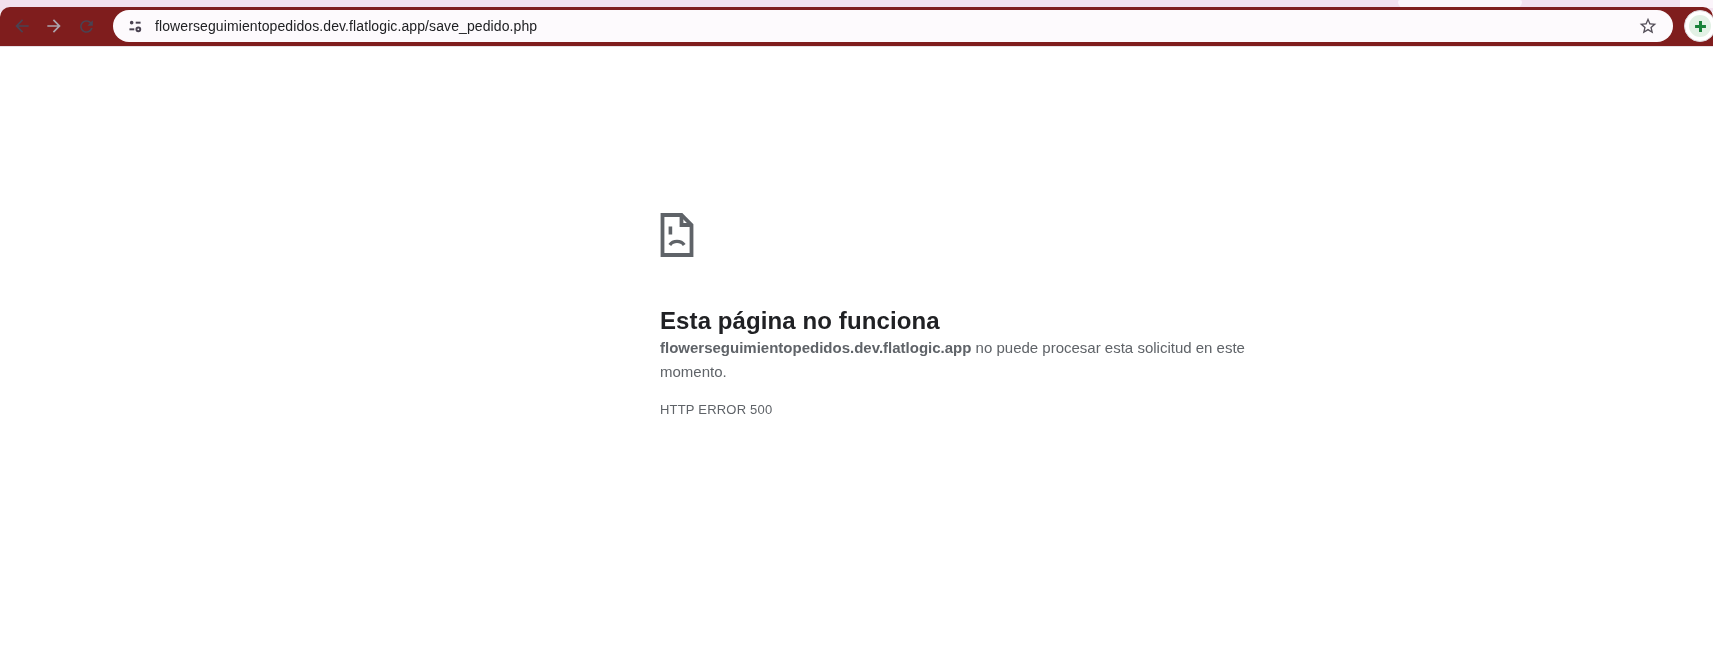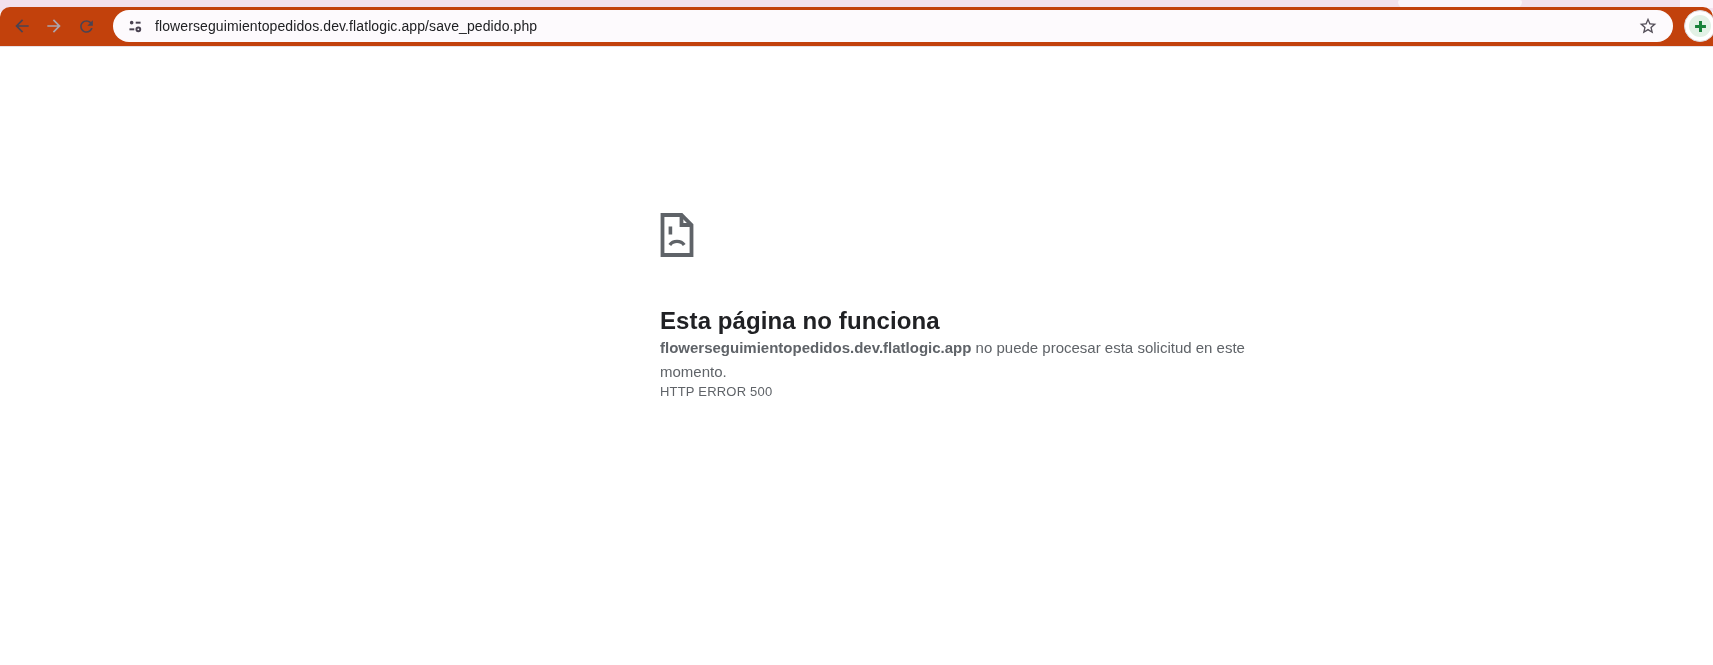--- a/index.html
+++ b/index.html
@@ -21,21 +21,21 @@
     border-radius: 2px 2px 6px 6px;
   }
   .strip-right-patch {
     position: absolute; top: 0; left: 1680px; width: 33px; height: 8px;
     background: #fbf4fa;
   }
 
   
   .toolbar {
     position: absolute; top: 7px; left: 0; width: 1713px; height: 39px;
-    background: #c2410c;
+    background: #7f1d1d;
     border-radius: 10px 10px 0 0;
   }
   .toolbar-divider {
     position: absolute; top: 46px; left: 0; width: 1713px; height: 1px;
     background: #e7e1e6;
   }
   .nav-buttons {
     position: absolute; left: 6px; top: 3px;
     display: flex;
   }
@@ -96,20 +96,21 @@
     font-size: 24px; font-weight: bold; color: #202124;
     line-height: 31px;
     letter-spacing: 0.1px;
   }
   .err-message {
     font-size: 15px; line-height: 24px; color: #5f6368;
     max-width: 600px;
   }
   .err-message strong { font-weight: bold; color: #5f6368; }
   .err-code {
+    margin-top: 18px;
     font-size: 13px; color: #5f6368; letter-spacing: 0.2px;
   }
 </style>
 </head>
 <body>
 
 <div class="tab-strip">
   <div class="tab-bottom"></div>
   <div class="strip-right-patch"></div>
 </div>

